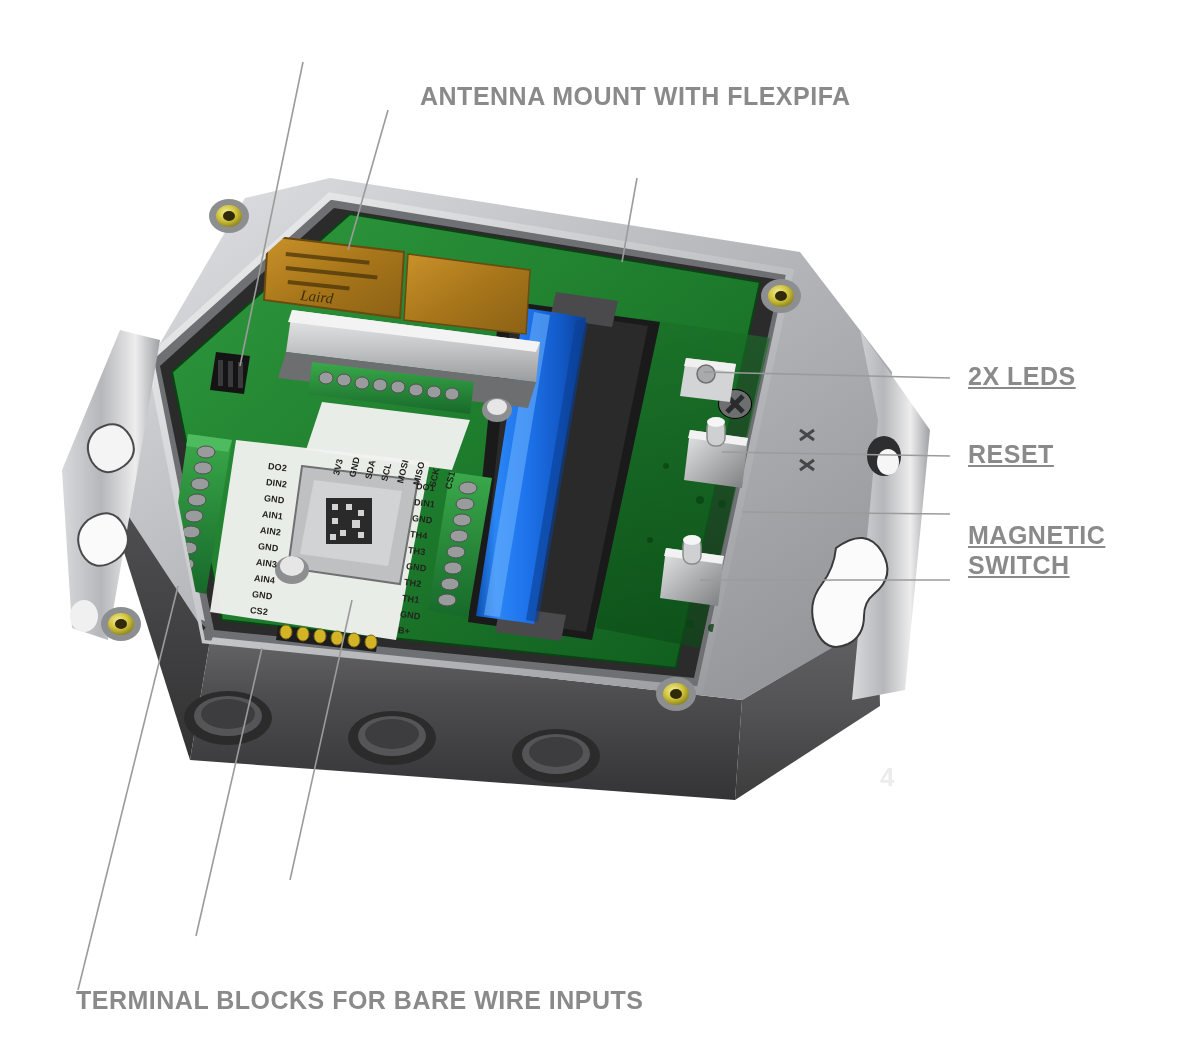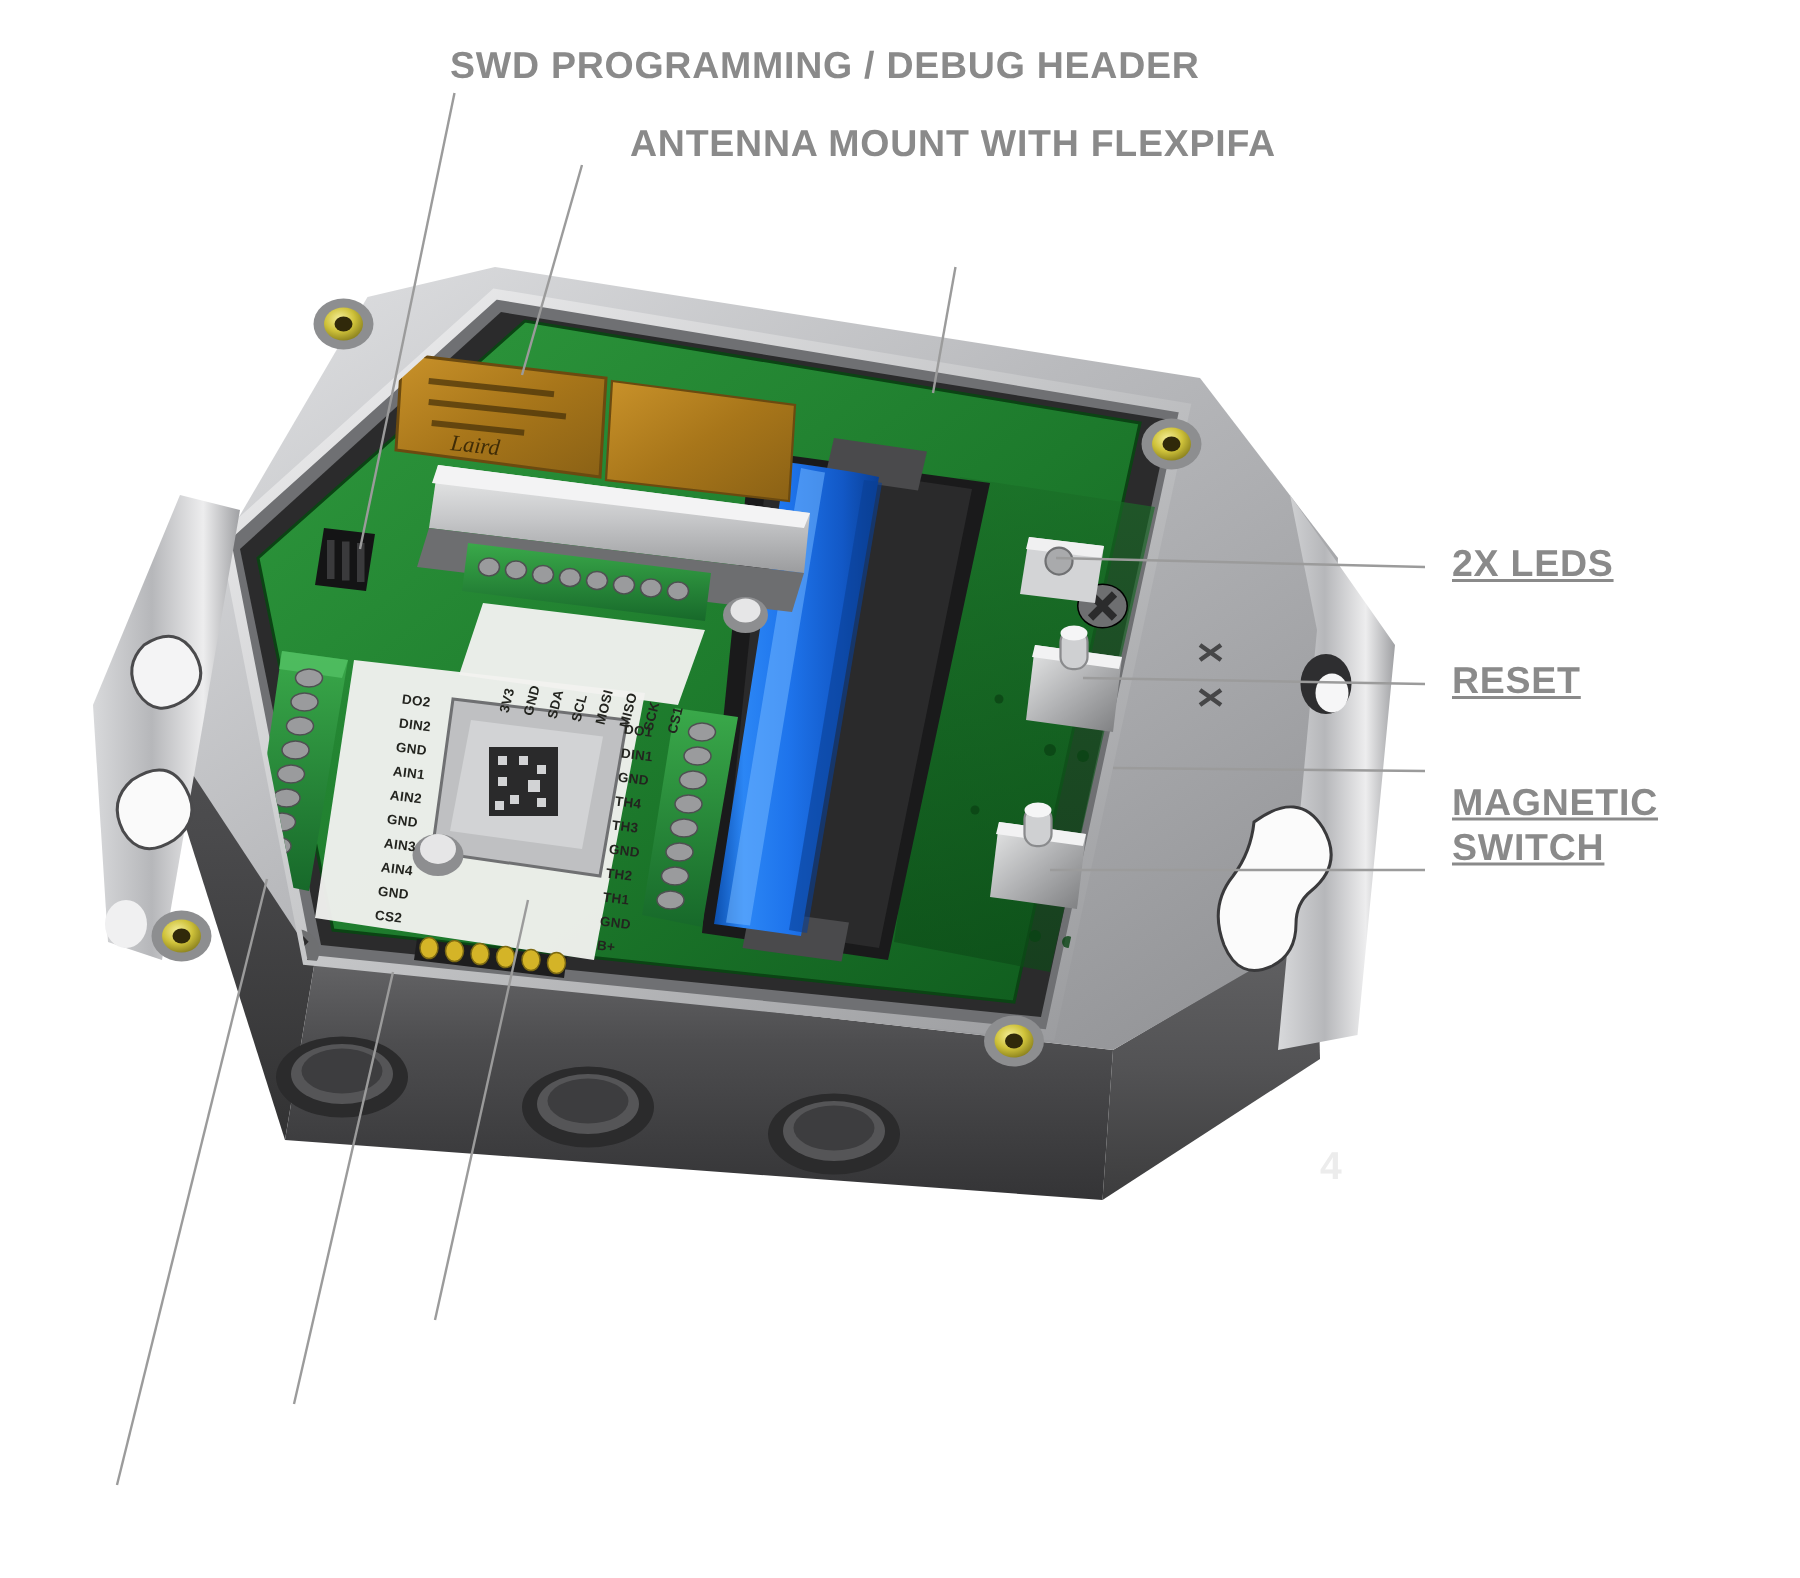--- a/index.html
+++ b/index.html
@@ -403,30 +403,30 @@
     <line class="lead" x1="637" y1="178" x2="622" y2="262"></line>
     <line class="lead" x1="950" y1="378" x2="704" y2="372"></line>
     <line class="lead" x1="950" y1="456" x2="722" y2="452"></line>
     <line class="lead" x1="950" y1="514" x2="742" y2="512"></line>
     <line class="lead" x1="950" y1="580" x2="700" y2="580"></line>
     <line class="lead" x1="290" y1="880" x2="352" y2="600"></line>
     <line class="lead" x1="196" y1="936" x2="262" y2="648"></line>
     <line class="lead" x1="78" y1="990" x2="178" y2="586"></line>
   </svg>
 
-  <div class="callout" style="left:300px;top:30px;">SWD PROGRAMMING / DEBUG HEADER</div>
 
   <div class="callout" style="left:385px;top:82px;margin-left:35px;">ANTENNA MOUNT WITH FLEXPIFA</div>
 
 
   <div class="callout right" style="left:968px;top:362px;">2X LEDS</div>
 
   <div class="callout right" style="left:968px;top:440px;">RESET</div>
 
   <div class="callout right" style="left:968px;top:498px;margin-top:23px;">MAGNETIC
 SWITCH</div>
 
 
 
 
+  <div class="callout" style="left:76px;top:986px;">TERMINAL BLOCKS FOR BARE WIRE INPUTS</div>
 
   <div class="pagenum">4</div>
 </div>
 
 </body></html>

